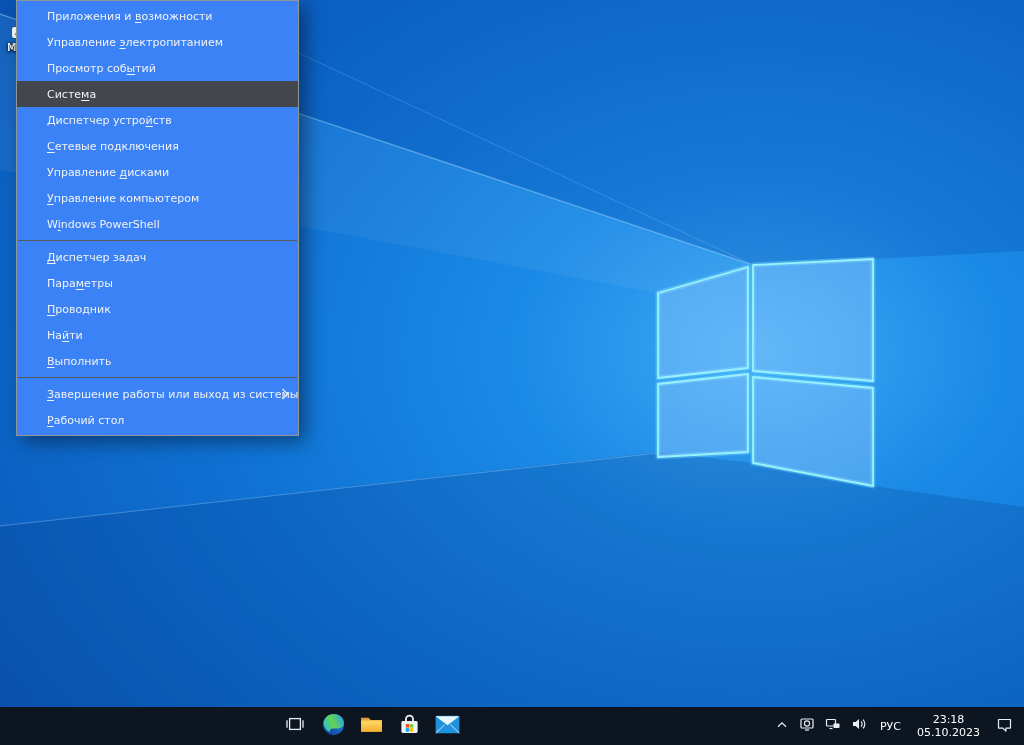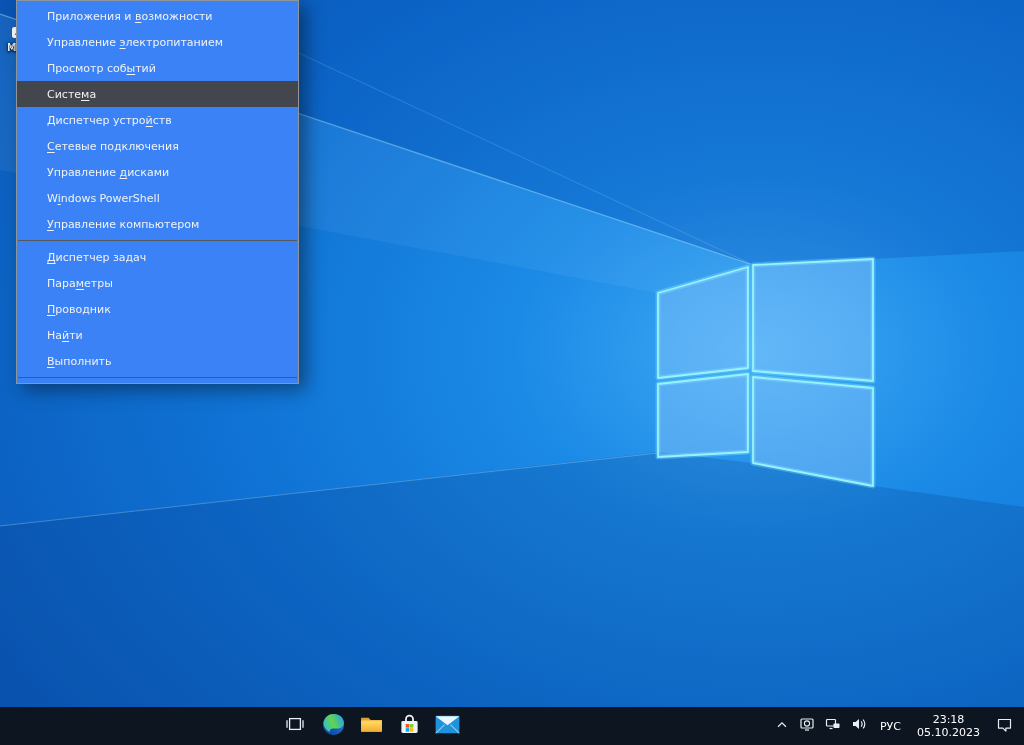--- a/index.html
+++ b/index.html
@@ -183,42 +183,53 @@
       <div class="menu-item">
         <span>Диспетчер устро<u>й</u>ств</span>
       </div>
       <div class="menu-item">
         <span><u>С</u>етевые подключения</span>
       </div>
       <div class="menu-item">
         <span>Управление <u>д</u>исками</span>
       </div>
       <div class="menu-item">
+        <span><u>У</u>правление компьютером</span>
+      </div>
+      <div class="menu-item">
         <span>W<u>i</u>ndows PowerShell</span>
       </div>
-      <div class="menu-item">
-        <span><u>У</u>правление компьютером</span>
-      </div>
       <div class="menu-sep"></div>
       <div class="menu-item">
         <span><u>Д</u>испетчер задач</span>
       </div>
       <div class="menu-item">
         <span>Пара<u>м</u>етры</span>
       </div>
       <div class="menu-item">
         <span><u>П</u>роводник</span>
       </div>
       <div class="menu-item">
         <span>На<u>й</u>ти</span>
       </div>
       <div class="menu-item">
         <span><u>В</u>ыполнить</span>
       </div>
       <div class="menu-sep"></div>
+      <div class="menu-item">
+        <span><u>З</u>авершение работы или выход из системы</span>
+        <span class="mi-chevron">
+          <svg width="8" height="12" viewBox="0 0 8 12">
+            <path d="M1.5,1 L6.5,6 L1.5,11" fill="none" stroke="#e8eef4" stroke-width="1.3"></path>
+          </svg>
+        </span>
+      </div>
+      <div class="menu-item">
+        <span><u>Р</u>абочий стол</span>
+      </div>
     </div>
 </div>
 
 <div class="taskbar">
   <div class="tb-pinned">
     <div class="tb-btn">
       <span>
         <svg width="20" height="20">
             <use href="#sym-taskview"></use>
           </svg>

